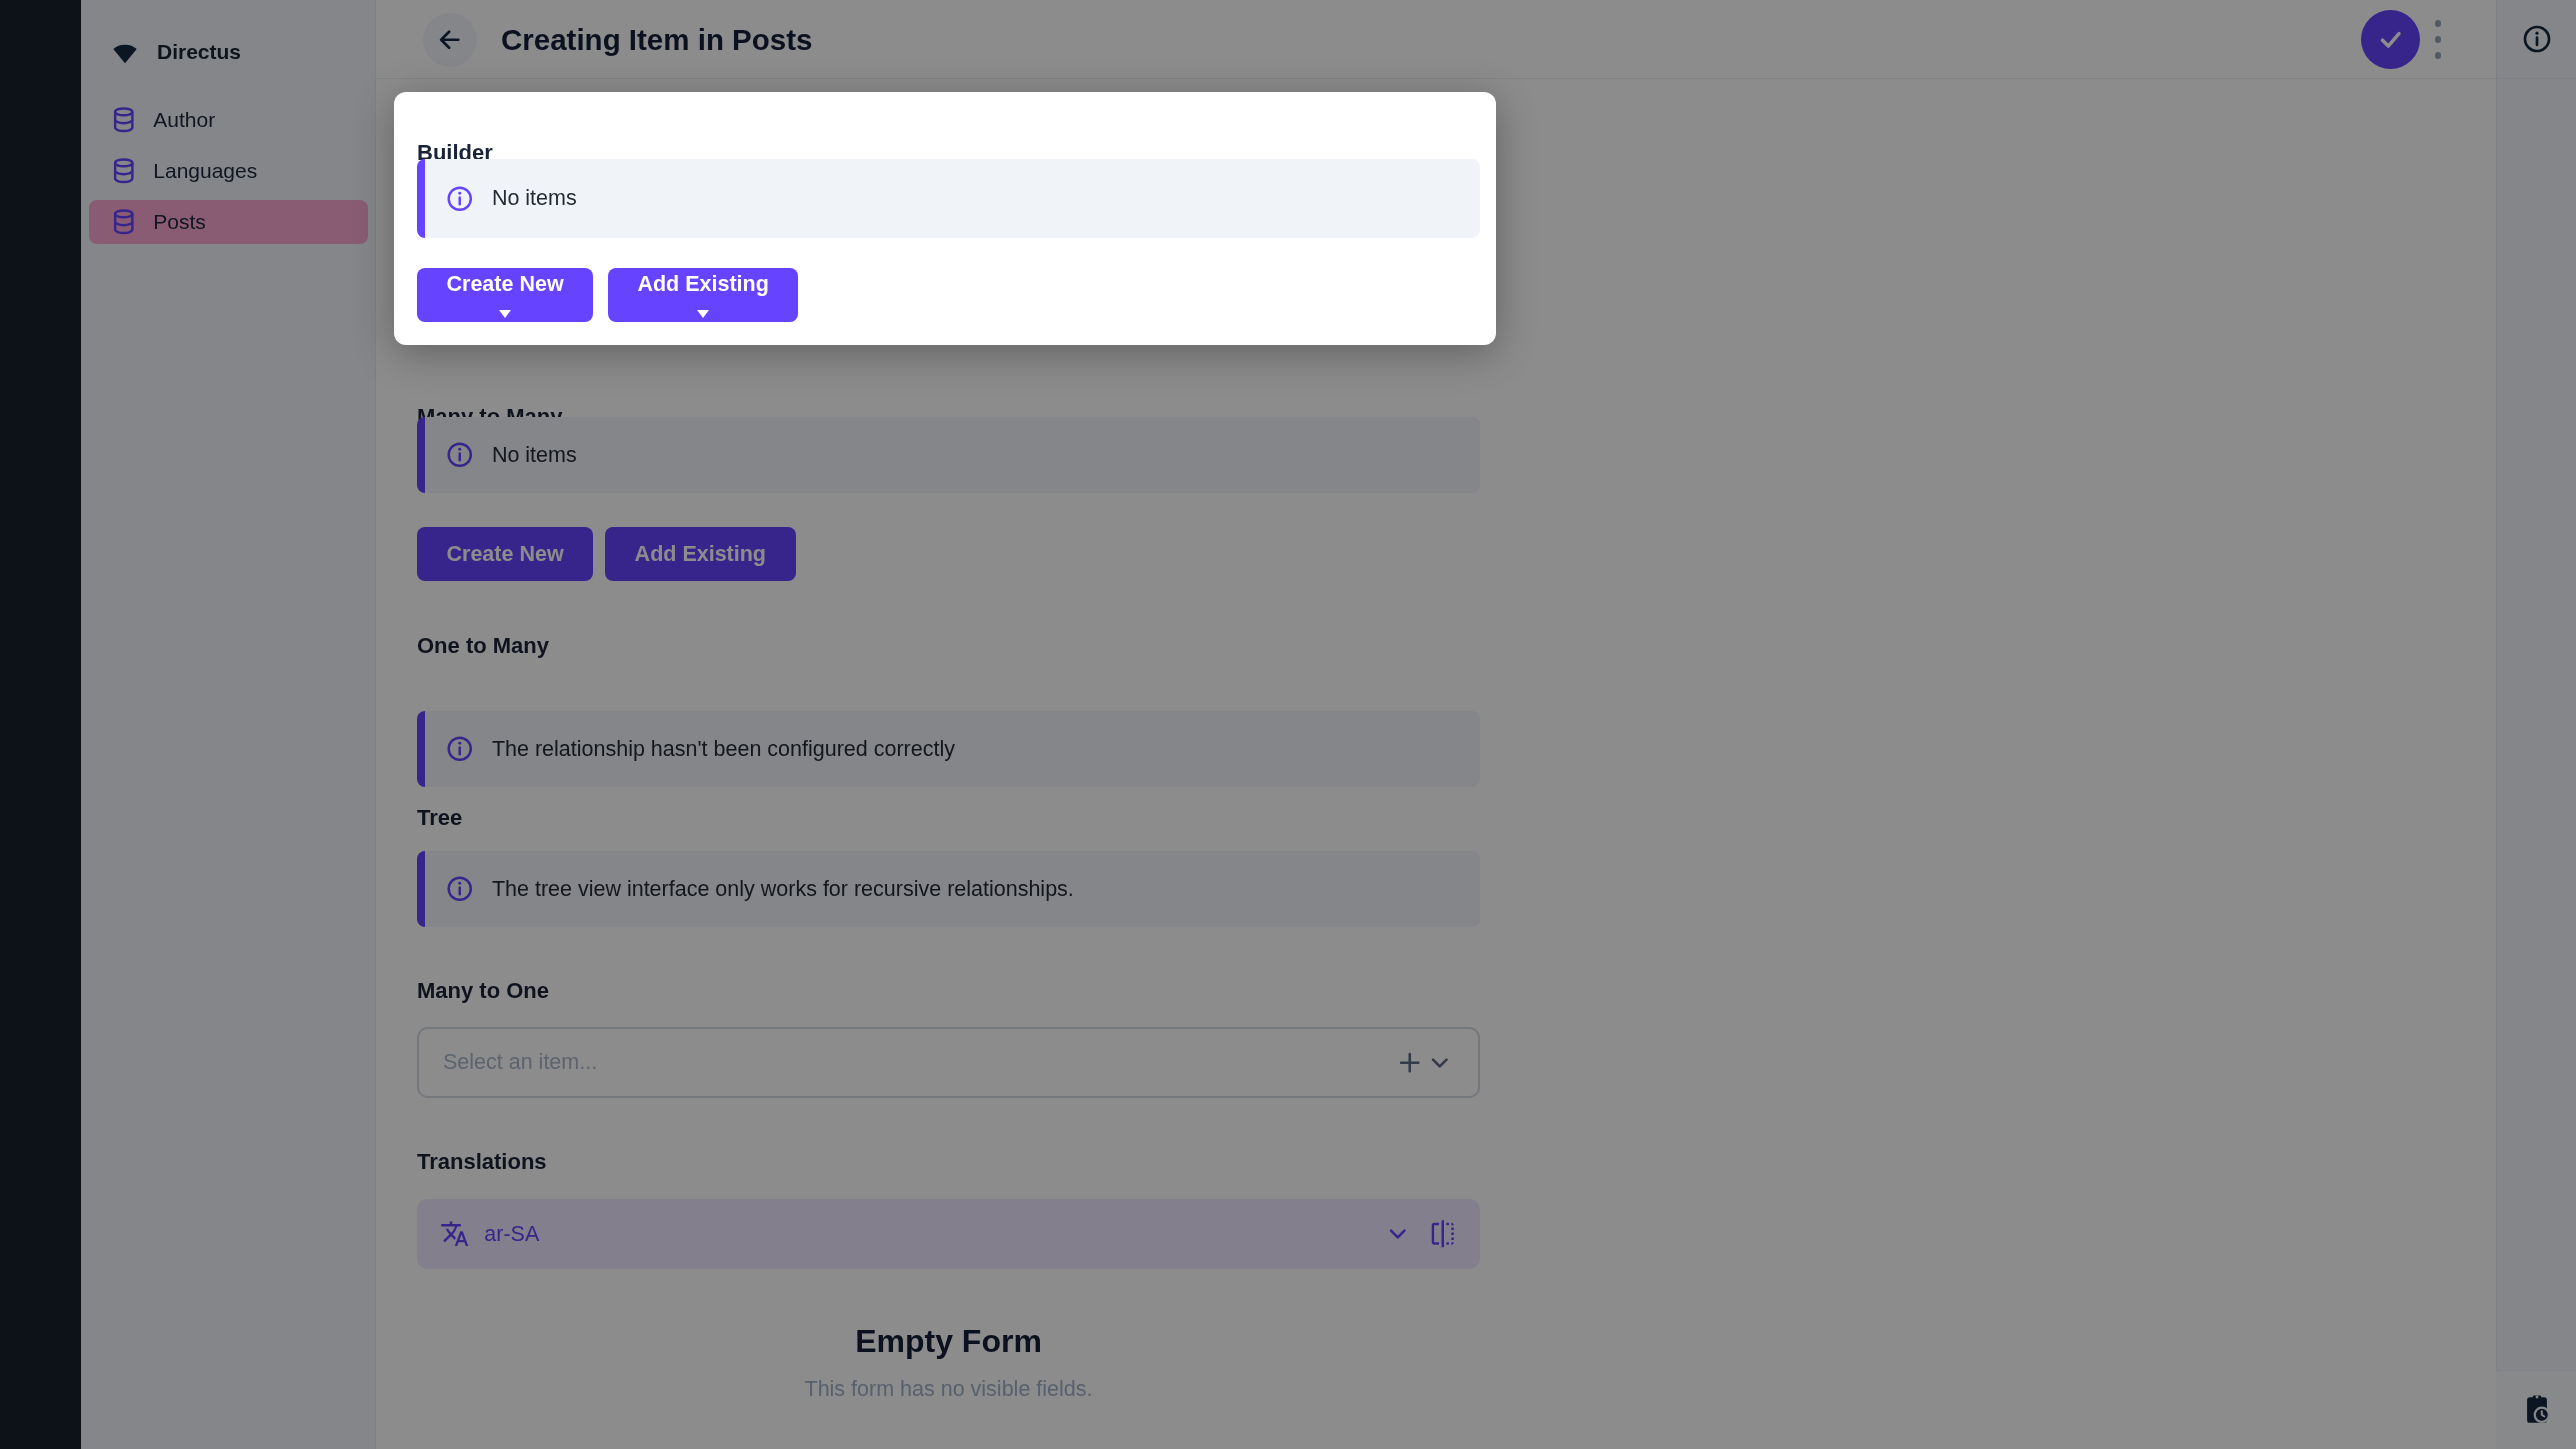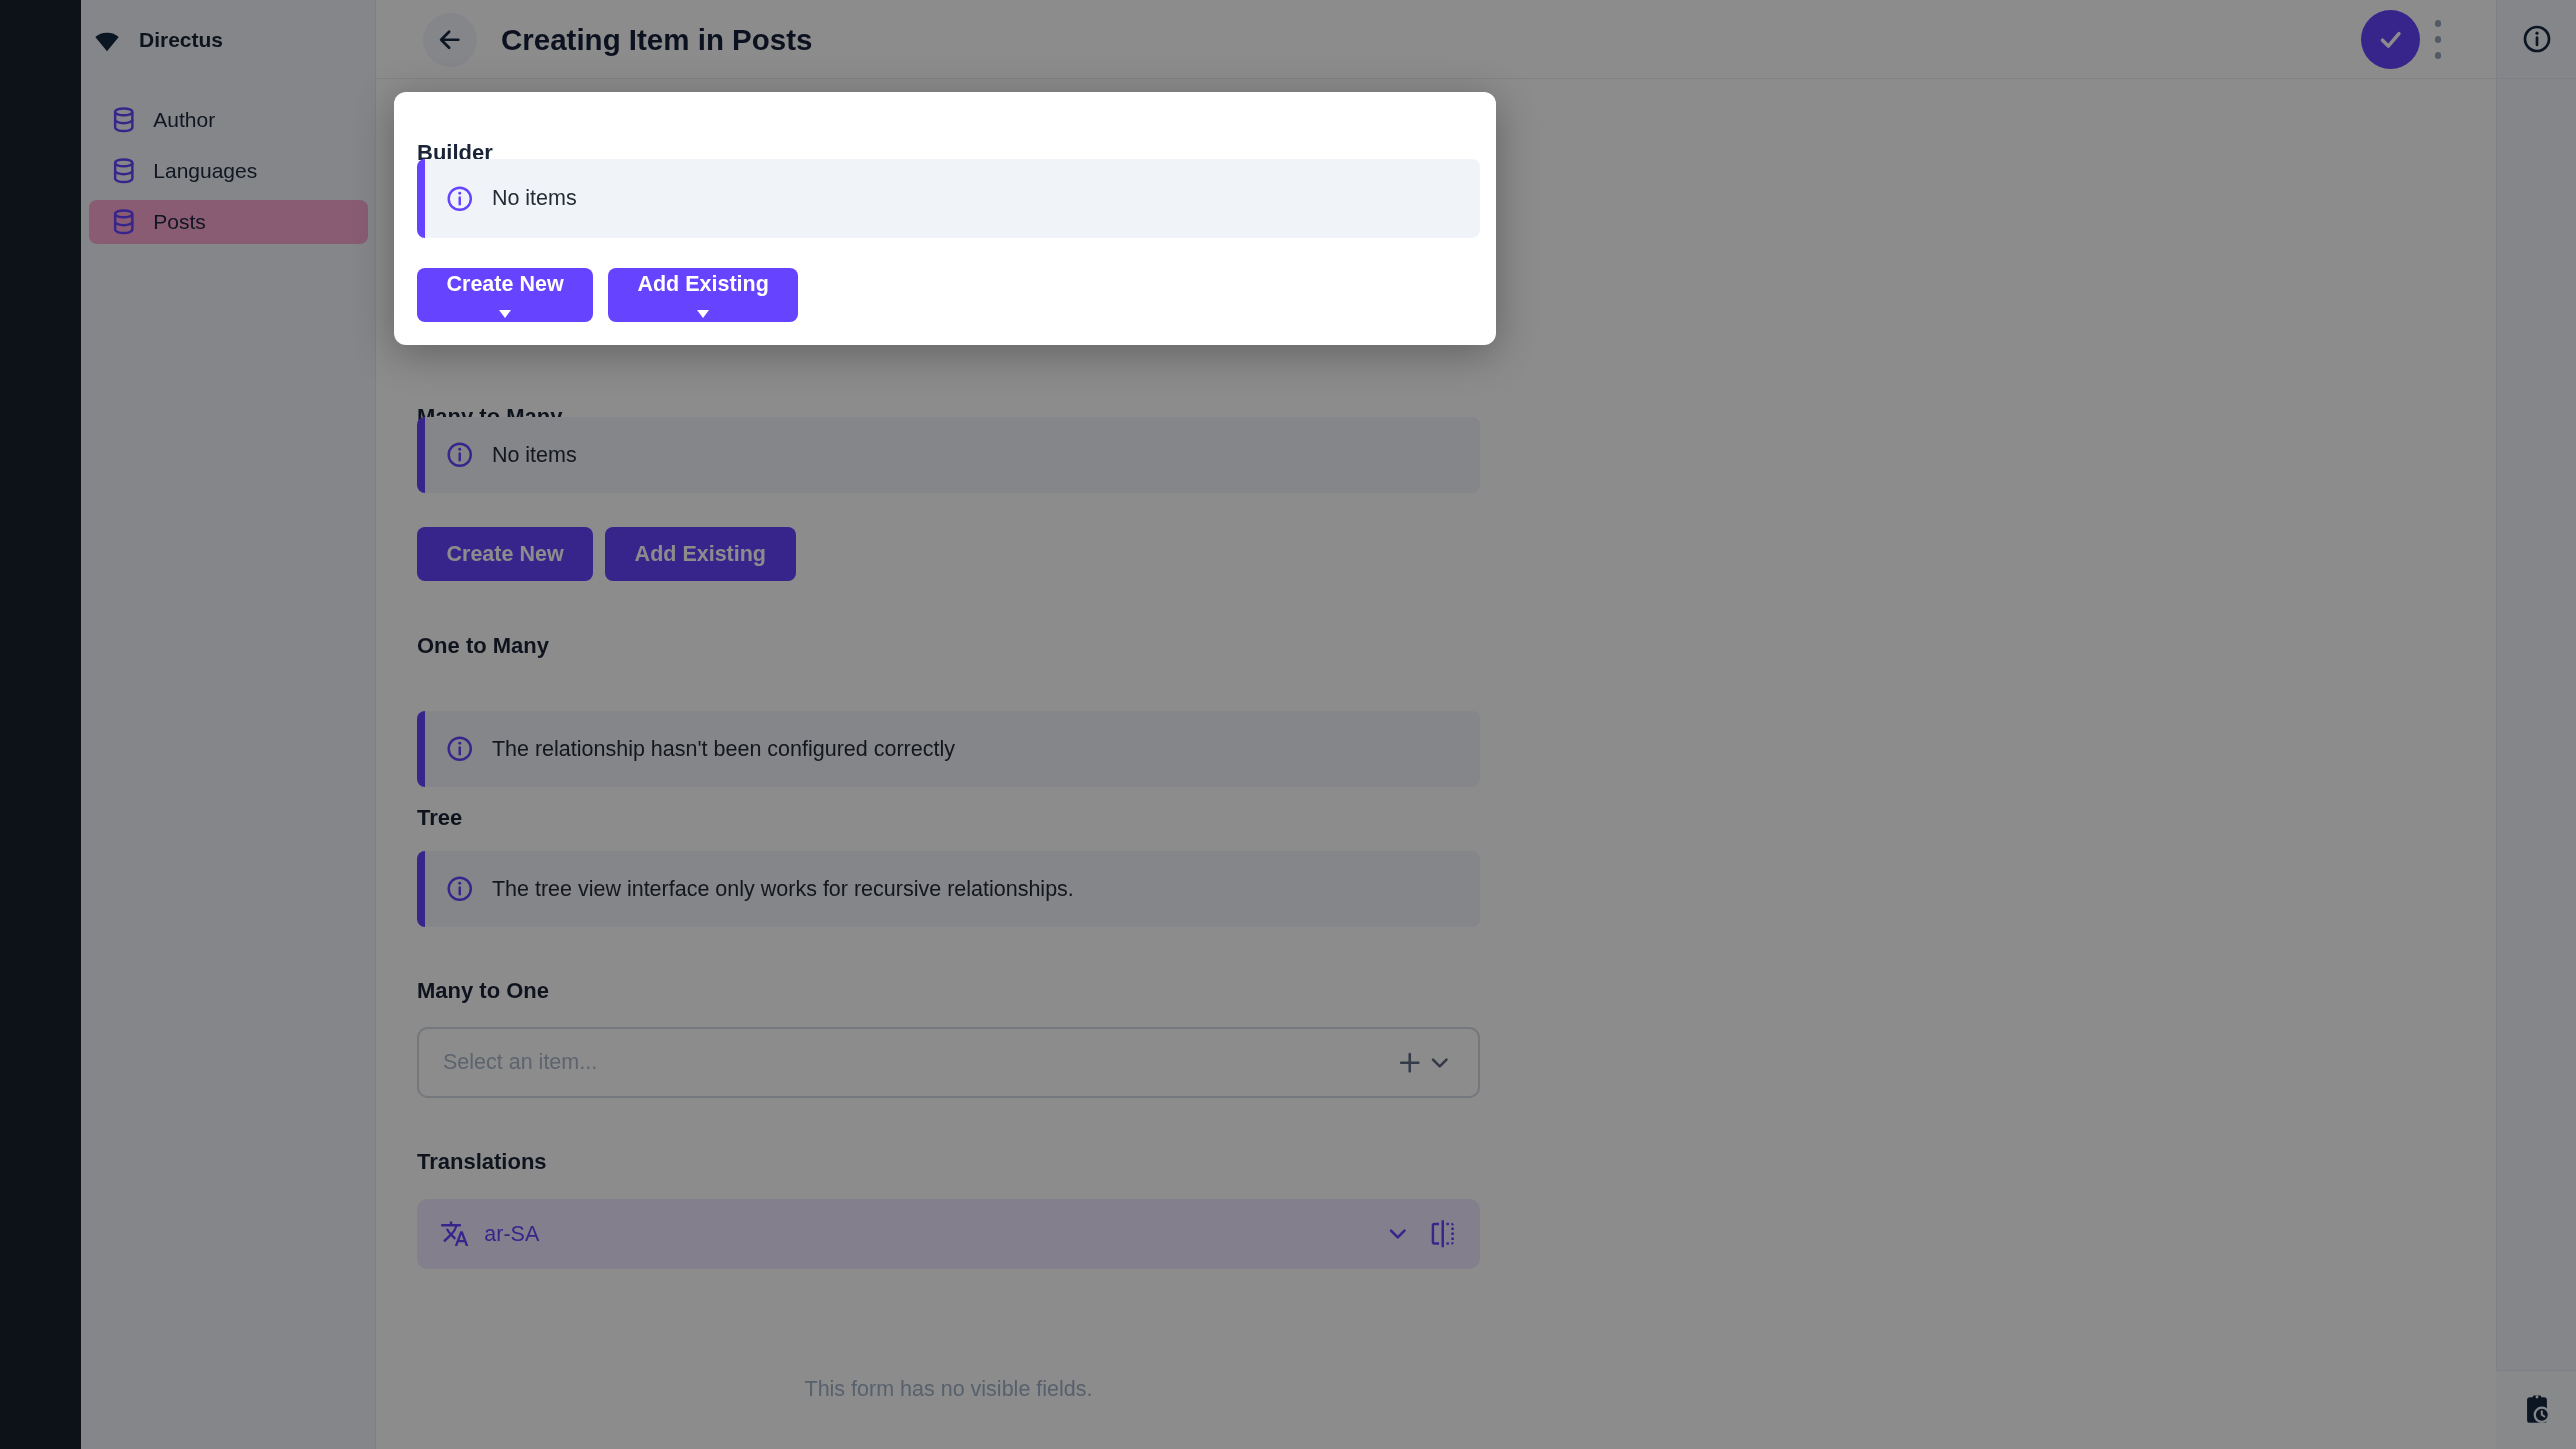--- a/index.html
+++ b/index.html
@@ -13,21 +13,21 @@
   .mod-cell{width:81px;height:79px;display:flex;align-items:center;justify-content:center;cursor:pointer;}
   .mod-cell svg{width:34px;height:34px;}
   #mod-content{left:0;top:79px;background:#F0F4F9;}
   #mod-users{left:0;top:160px;} #mod-files{left:0;top:240px;}
   #mod-insights{left:0;top:321px;} #mod-help{left:0;top:401px;} #mod-settings{left:0;top:482px;}
   #mod-bell{left:0;top:1288px;} #mod-divider{left:14.8px;top:1366px;width:51px;height:2px;background:rgba(255,255,255,0.12);}
   #mod-avatar{left:0;top:1369px;}
 
   
   #sidebar{left:81px;top:0;width:295px;height:1449px;background:#F0F4F9;border-right:1.3px solid #E4E9F1;box-sizing:border-box;z-index:1;}
-  #project-header{left:81px;top:0;width:295px;height:79px;display:flex;align-items:center;gap:16px;padding-left:10px;box-sizing:border-box;z-index:2;}
+  #project-header{left:81px;top:12px;width:295px;height:79px;display:flex;align-items:center;gap:16px;padding-left:28px;box-sizing:border-box;z-index:2;}
   #project-header .name{font-size:21px;font-weight:700;color:#1B2533;}
   .nav-item{left:89px;width:279px;height:44px;display:flex;align-items:center;gap:14.8px;padding-left:20px;box-sizing:border-box;border-radius:8px;cursor:pointer;z-index:2;}
   .nav-item svg{width:29.5px;height:29.5px;flex:0 0 auto;}
   .nav-item .lbl{font-size:21px;color:#202A3E;}
   #nav-author{top:98px;} #nav-languages{top:149px;}
   #nav-posts{top:200px;background:#f9a8d4;}
 
   
   #header{left:376px;top:0;width:2120px;height:79px;background:#ffffff;border-bottom:1.3px solid #EAEFF5;box-sizing:border-box;z-index:1;}
   #back-btn{left:423px;top:12.7px;width:54px;height:54px;border-radius:50%;background:#F0F4F9;display:flex;align-items:center;justify-content:center;cursor:pointer;z-index:2;}
@@ -266,20 +266,21 @@
     </svg>
     <span class="lang">ar-SA</span>
     <svg viewBox="0 0 24 24" fill="none" stroke="#6644FF" stroke-width="2.1" stroke-linecap="round" stroke-linejoin="round">
       <path d="M6.5 9.5l5.5 5.5 5.5-5.5"></path>
     </svg>
     <svg viewBox="0 0 24 24" fill="#6644FF">
       <path d="M15 21h2v-2h-2v2zm4-12h2V7h-2v2zM3 5v14c0 1.1.9 2 2 2h4v-2H5V5h4V3H5c-1.1 0-2 .9-2 2zm16-2v2h2c0-1.1-.9-2-2-2zm-8 20h2V1h-2v22zm8-6h2v-2h-2v2zM15 5h2V3h-2v2zm4 8h2v-2h-2v2zm0 8c1.1 0 2-.9 2-2h-2v2z"></path>
     </svg>
   </div>
 
+  <div class="abs" id="empty-title">Empty Form</div>
   <div class="abs" id="empty-sub">This form has no visible fields.</div>
 
   <div class="abs" id="overlay"></div>
 
   <div class="abs" id="builder-card">
     <div class="abs field-label" id="builder-label" style="left:23px;">Builder</div>
     <div class="abs notice" id="builder-notice">
       <svg viewBox="0 0 24 24" fill="none" stroke="#6644FF" stroke-width="2">
         <circle cx="12" cy="12" r="9"></circle>
         <path d="M12 11v5.5" stroke-linecap="round"></path>

